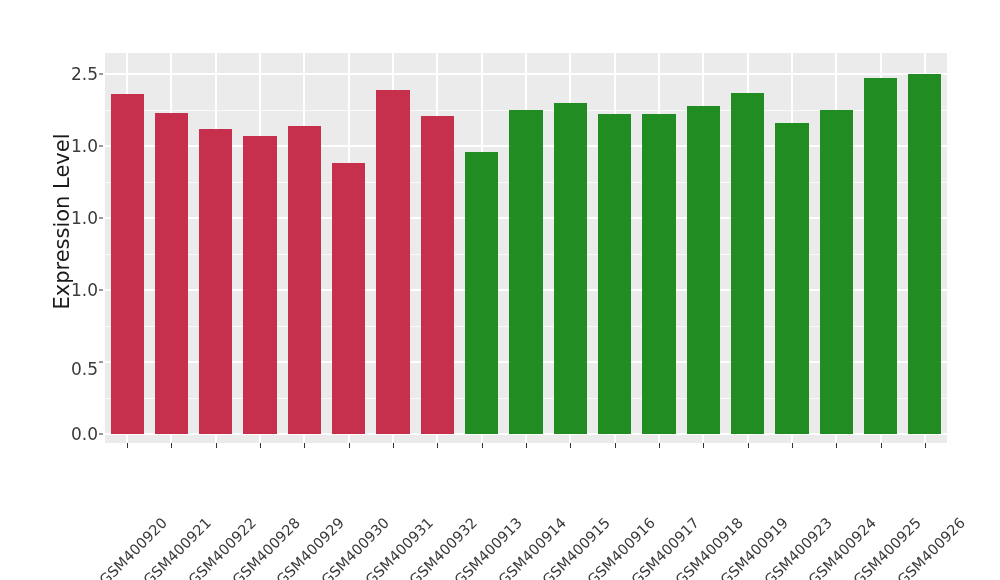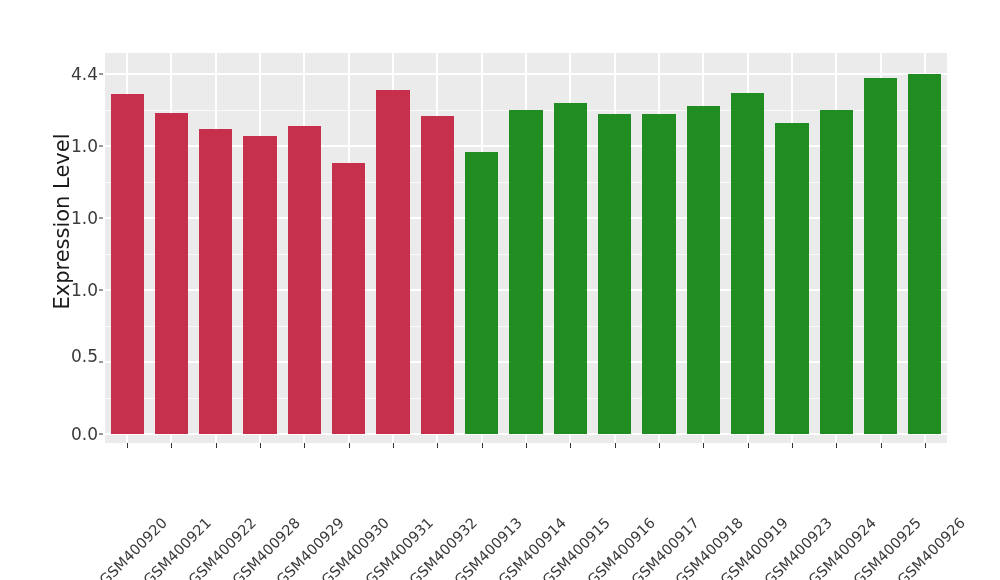--- a/index.html
+++ b/index.html
@@ -120,25 +120,25 @@
 </style>
 </head>
 <body>
 
 <div id="figure">
 
   <div class="y-axis-title">Expression Level</div>
 
   <div class="y-ticks-col" id="y-ticks-col">
       <div class="y-tick-label" style="top: 434px;">0.0</div>
-      <div class="y-tick-label" style="top: 356px;">0.5</div>
+      <div class="y-tick-label" style="top: 369px;">0.5</div>
       <div class="y-tick-label" style="top: 290px; margin-left: 44px;">1.0</div>
       <div class="y-tick-label" style="top: 218px;">1.0</div>
       <div class="y-tick-label" style="top: 146px;">1.0</div>
-      <div class="y-tick-label" style="top: 74px;">4.4</div>
+      <div class="y-tick-label" style="top: 74px;">2.5</div>
     </div>
   <div id="y-tick-marks">
       <div class="y-tick-mark" style="top: 434px;"></div>
       <div class="y-tick-mark" style="top: 362px;"></div>
       <div class="y-tick-mark" style="top: 290px;"></div>
       <div class="y-tick-mark" style="top: 218px;"></div>
       <div class="y-tick-mark" style="top: 146px;"></div>
       <div class="y-tick-mark" style="top: 74px;"></div>
     </div>
 

